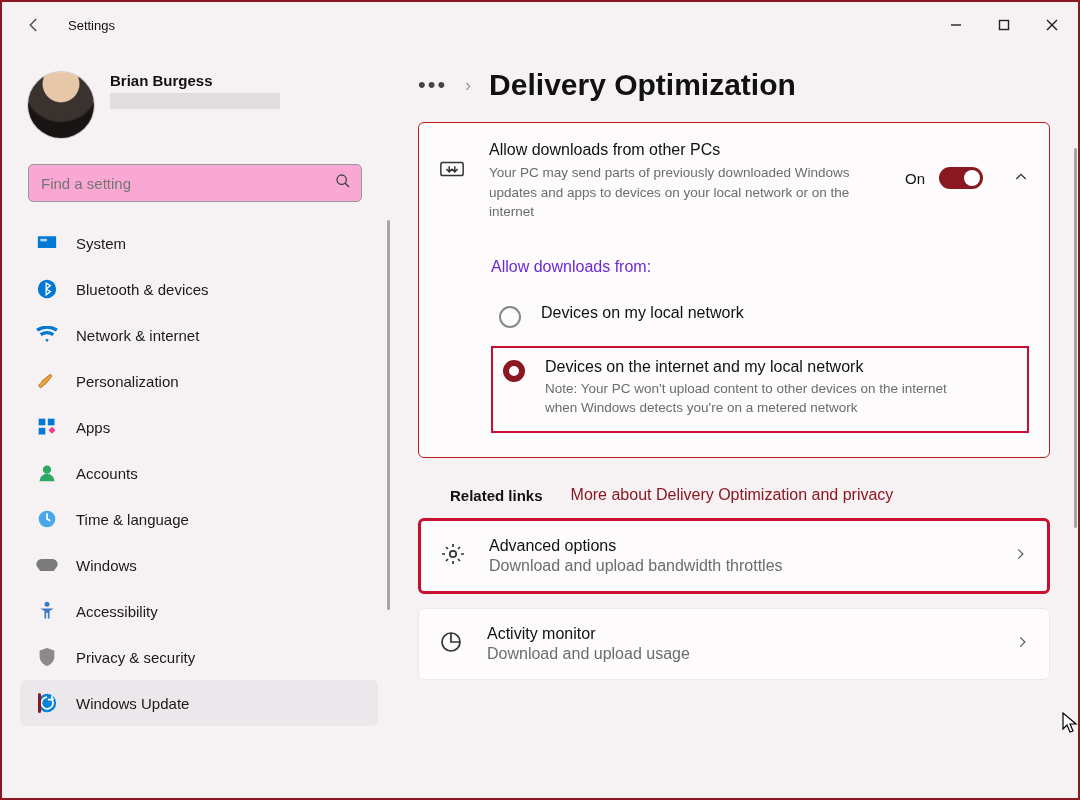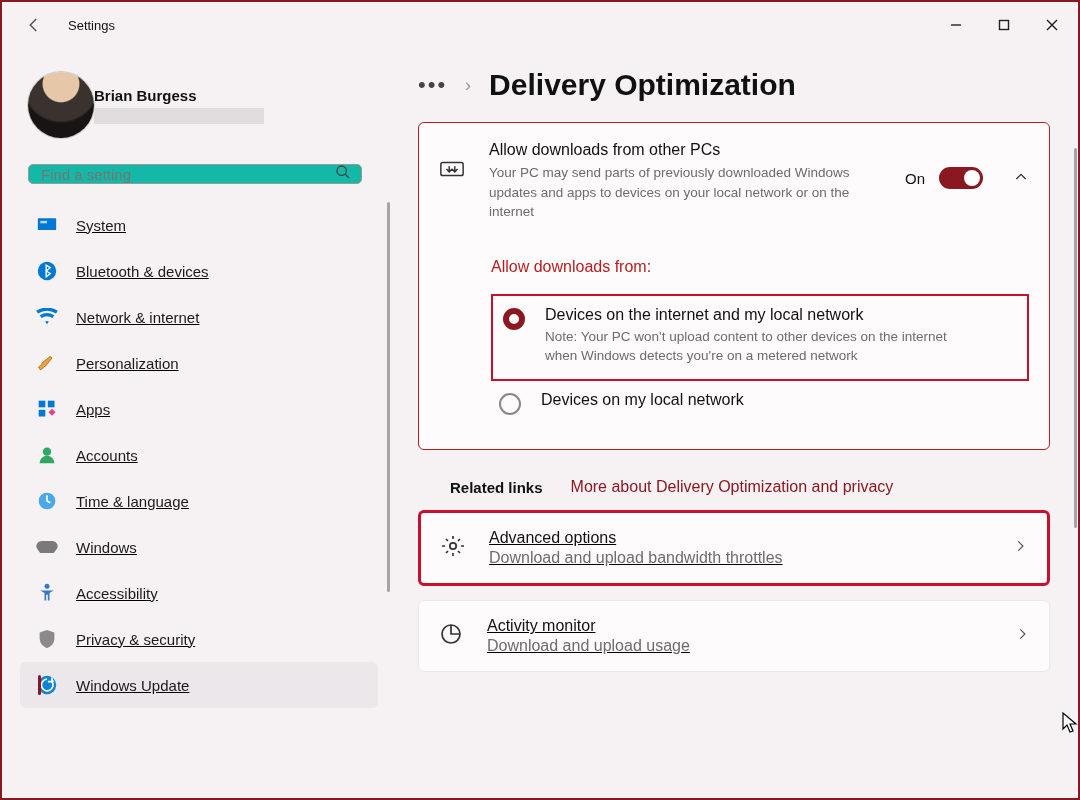--- a/index.html
+++ b/index.html
@@ -12,34 +12,34 @@
   .back-btn { width:24px; height:24px; display:flex; align-items:center; justify-content:center; color:#555;}
   .app-title { font-size:13px; color:#111;}
   .winbtns { display:flex; }
   .winbtn { width:48px; height:40px; display:flex; align-items:center; justify-content:center; color:#222;}
   .winbtn svg{width:12px;height:12px;}
 
   .app-body { display:flex; height:calc(100% - 46px);}
 
   
   .sidebar { width:390px; padding:10px 0 0 18px; position:relative;}
-  .profile { display:flex; align-items:center; padding:14px 10px 18px 8px;}
+  .profile { display:flex; gap:16px; padding:14px 10px 18px 8px;}
   .avatar {
     width:66px; height:66px; border-radius:50%;
     background: radial-gradient(circle at 50% 18%, #e6c8a8 0 28%, #3a322f 30% 58%, #181414 62% 100%);
     box-shadow:0 0 0 1px #ccc;
   }
   .profile-text .name { font-size:15px; font-weight:600; color:#111;}
   .profile-text .sub { margin-top:4px; width:170px; height:16px; background:#e1dddf;}
 
-  .searchbox { margin:8px 30px 18px 8px; height:20px; border:1px solid #999; background:#14b8a6; border-radius:5px; display:flex; align-items:center; padding:0 10px;}
+  .searchbox { margin:8px 30px 18px 8px; height:38px; border:1px solid #999; background:#f9a8d4; border-radius:5px; display:flex; align-items:center; padding:0 10px;}
   .searchbox input { flex:1; border:none; background:transparent; font-size:15px; color:#444; outline:none;}
   .searchbox .sicon { color:#444;}
 
-  .nav { margin-top:6px; padding-right:14px; max-height:calc(100% - 200px); overflow:visible; position:relative;text-decoration:underline;}
+  .nav { margin-top:6px; padding-right:14px; max-height:calc(100% - 200px); overflow:visible; position:relative;}
   .nav-scroll { position:absolute; right:2px; top:0; width:3px; height:390px; background:#a8a4a6; border-radius:2px;}
   .nav-item { display:flex; align-items:center; gap:18px; padding:12px 10px 12px 16px; border-radius:6px; font-size:15px; color:#1a1a1a; cursor:pointer;}
   .nav-item.active { background:#ece7ea;}
   .nav-item .accent { position:absolute; left:18px; width:3px; height:20px; background:#8a1820; border-radius:2px;}
   .nav-icon { width:22px; height:22px; display:flex; align-items:center; justify-content:center; font-size:18px;}
 
   
   .main { flex:1; padding:20px 28px 0 26px; overflow-y:auto; position:relative;}
   .crumbs { display:flex; align-items:center; gap:18px; margin-bottom:14px;}
   .crumb-ell{ font-size:22px; color:#444; letter-spacing:2px;}
@@ -52,36 +52,36 @@
   .card-body { flex:1;}
   .card-body .ct{ font-size:16px; color:#111;}
   .card-body .cd{ font-size:13.5px; color:#6c6c6c; margin-top:4px; line-height:1.45; max-width:380px;}
   .toggle-wrap{ display:flex; align-items:center; gap:14px; margin-top:26px;}
   .tgl-label{ font-size:15px; color:#111;}
   .toggle{ width:44px; height:22px; border-radius:12px; background:#8a1820; position:relative;}
   .toggle .knob{ position:absolute; right:3px; top:3px; width:16px; height:16px; border-radius:50%; background:#fff;}
   .expand{ color:#333; margin-top:28px; margin-left:8px;}
 
   .card-sub { margin-top:36px; margin-left:52px;}
-  .sub-title{ font-size:16px; color:#b91c1c; margin-bottom:18px;}
+  .sub-title{ font-size:16px; color:#6d28d9; margin-bottom:18px;}
   .radio-row{ display:flex; align-items:flex-start; gap:20px; padding:10px 8px;}
   .radio{ width:22px; height:22px; border:2px solid #888; border-radius:50%; flex-shrink:0; margin-top:2px;}
   .radio.sel{ border:6px solid #8a1820;}
   .radio-txt .rt{ font-size:16px; color:#111;}
   .radio-txt .rn{ font-size:13.5px; color:#6c6c6c; margin-top:4px; line-height:1.4; max-width:430px;}
   .radio-hl{ border:2px solid #c8102e; padding:10px 10px 14px 10px; margin-top:8px;}
 
   .related{ display:flex; align-items:center; gap:28px; margin:28px 0 8px 18px;}
   .rel-lbl{ font-size:15px; font-weight:600; color:#111;margin-left:14px;}
   .rel-link{ font-size:16px; color:#8a1820;}
 
   .row-link{ background:#fdfbfc; border:1px solid #ece7ea; border-radius:6px; margin-top:14px; padding:16px 20px; display:flex; align-items:center; gap:22px;}
   .row-link.hl{ border:3px solid #c8102e;}
   .row-link .ricon{ width:26px; color:#333;}
-  .row-link .rbody{ flex:1;text-decoration:underline;}
+  .row-link .rbody{ flex:1;}
   .row-link .rt{ font-size:16px; color:#111;}
   .row-link .rd{ font-size:16px; color:#6c6c6c; margin-top:2px;}
   .chev{ color:#555;}
 
   .main-scroll{ position:absolute; right:1px; top:100px; width:3px; height:380px; background:#a8a4a6; border-radius:2px;}
 
   .cursor{ position:absolute; left:670px; top:664px; pointer-events:none;}
 </style>
 </head>
 <body>
@@ -270,34 +270,34 @@
         <div class="expand">
           <svg width="16" height="16" viewBox="0 0 24 24" fill="none" stroke="currentColor" stroke-width="2">
               <path d="M5 15l7-7 7 7"></path>
             </svg>
         </div>
       </div>
 
       <div class="card-sub">
         <div class="sub-title">Allow downloads from:</div>
 
+        <div class="radio-row">
+          <div class="radio"></div>
+          <div class="radio-txt">
+            <div class="rt">Devices on my local network</div>
+          </div>
+        </div>
+
         <div class="radio-row radio-hl">
           <div class="radio sel"></div>
           <div class="radio-txt">
             <div class="rt">Devices on the internet and my local network</div>
             <div class="rn">Note: Your PC won't upload content to other devices on the internet when Windows detects you're on a metered network</div>
           </div>
         </div>
-
-        <div class="radio-row">
-          <div class="radio"></div>
-          <div class="radio-txt">
-            <div class="rt">Devices on my local network</div>
-          </div>
-        </div>
       </div>
     </div>
 
     <div class="related">
       <span class="rel-lbl">Related links</span>
       <span class="rel-link">More about Delivery Optimization and privacy</span>
     </div>
 
     <div class="row-link hl">
       <div class="ricon">

